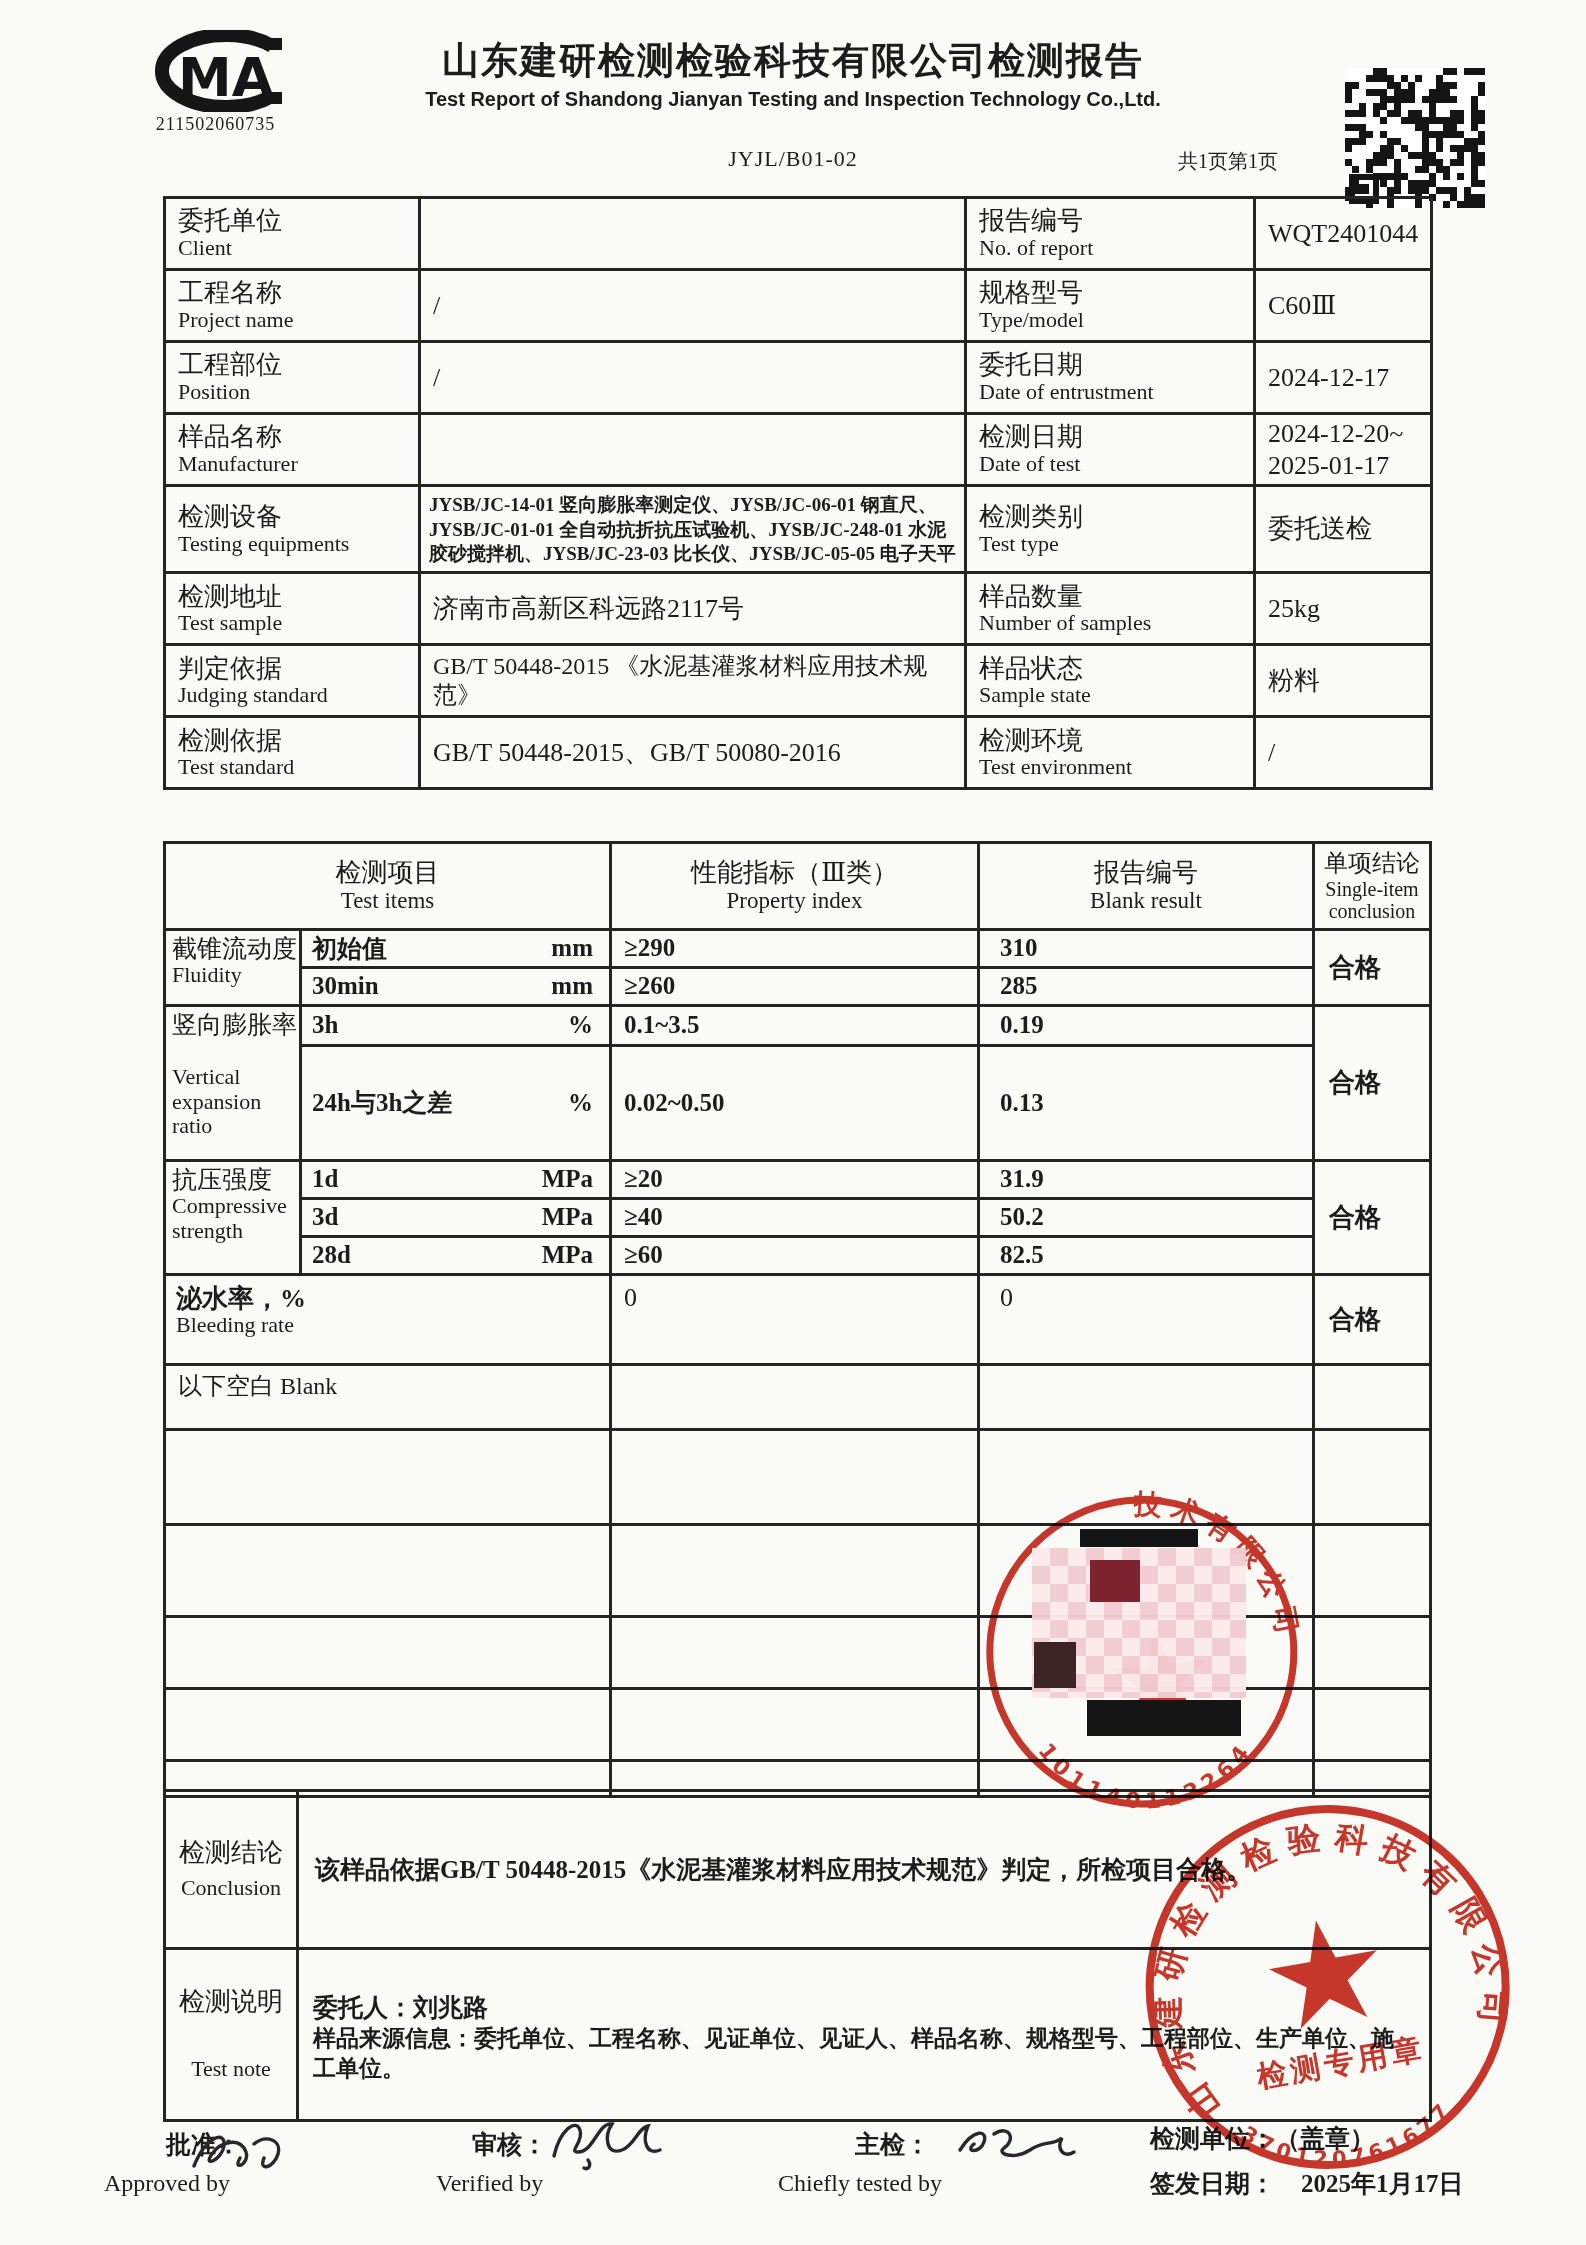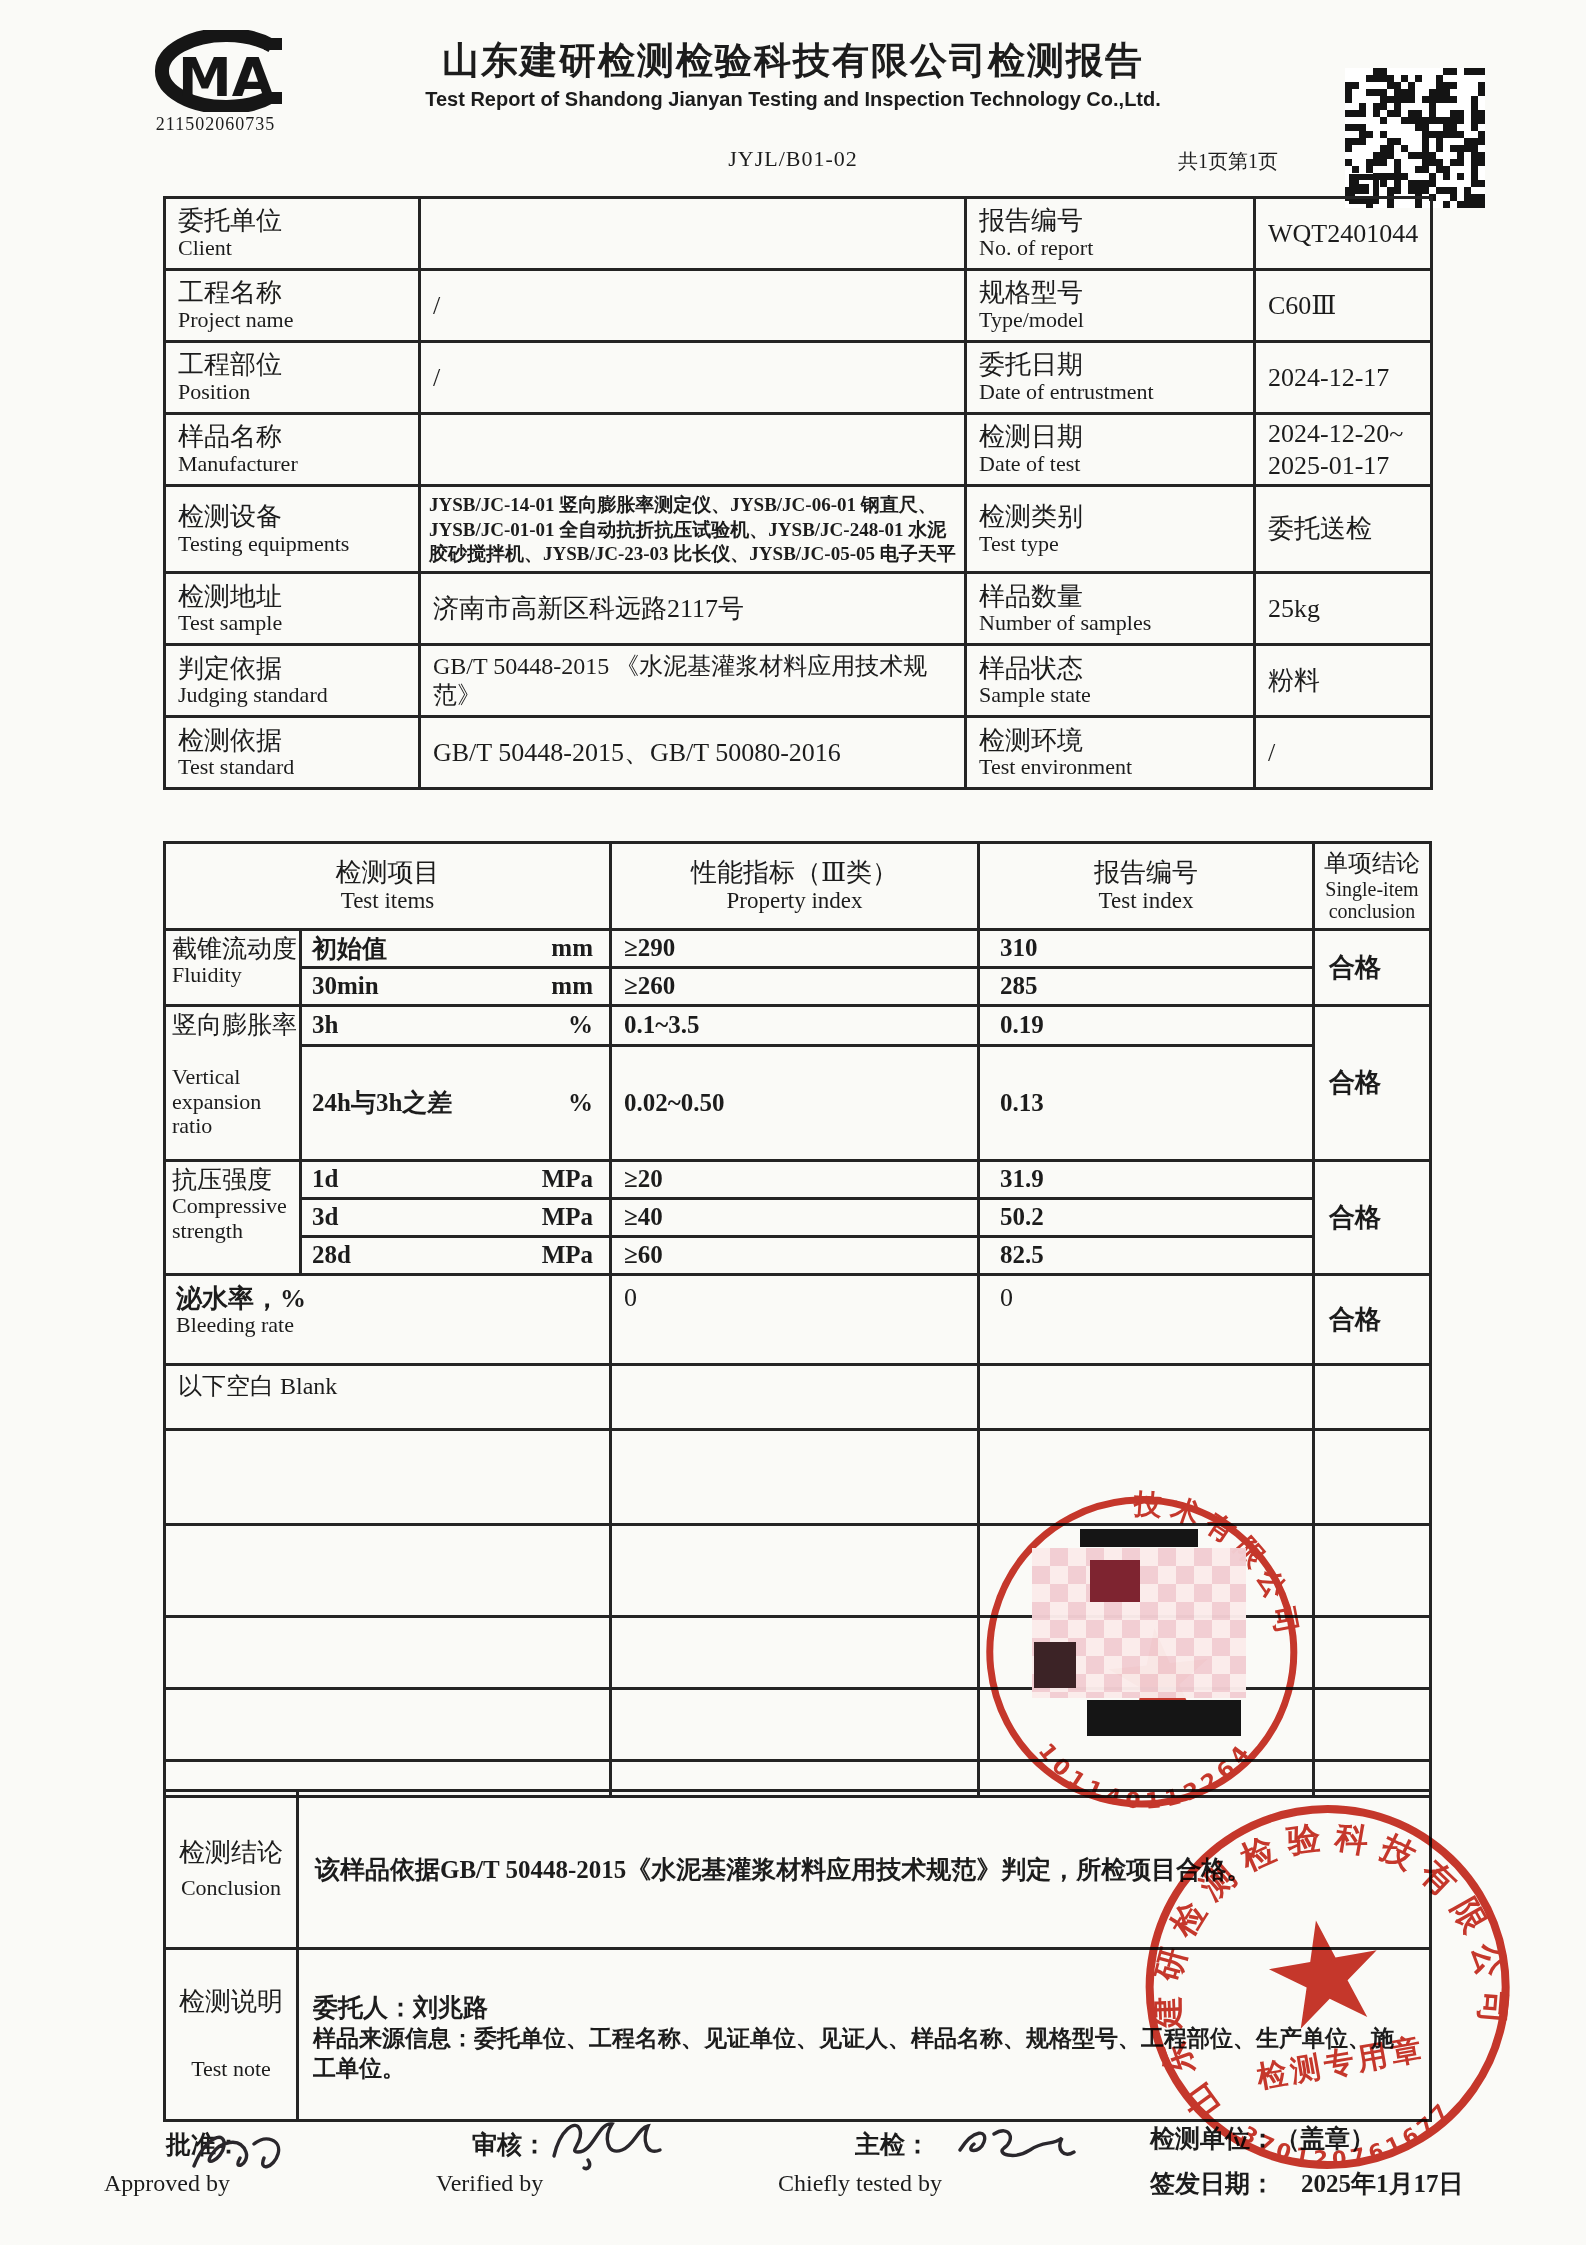--- a/index.html
+++ b/index.html
@@ -470,21 +470,21 @@
           </th>
       <th>
             <div class="hcell">
               <span class="cn">性能指标（Ⅲ类）</span>
               <span class="en">Property index</span>
             </div>
           </th>
       <th>
             <div class="hcell">
               <span class="cn">报告编号</span>
-              <span class="en">Test index</span>
+              <span class="en">Blank result</span>
             </div>
           </th>
       <th>
             <div class="hcell hcell-sm">
               <span class="cn">单项结论</span>
               <span class="en">Single-item conclusion</span>
             </div>
           </th>
     </tr>
     <tr style="height:38px">

